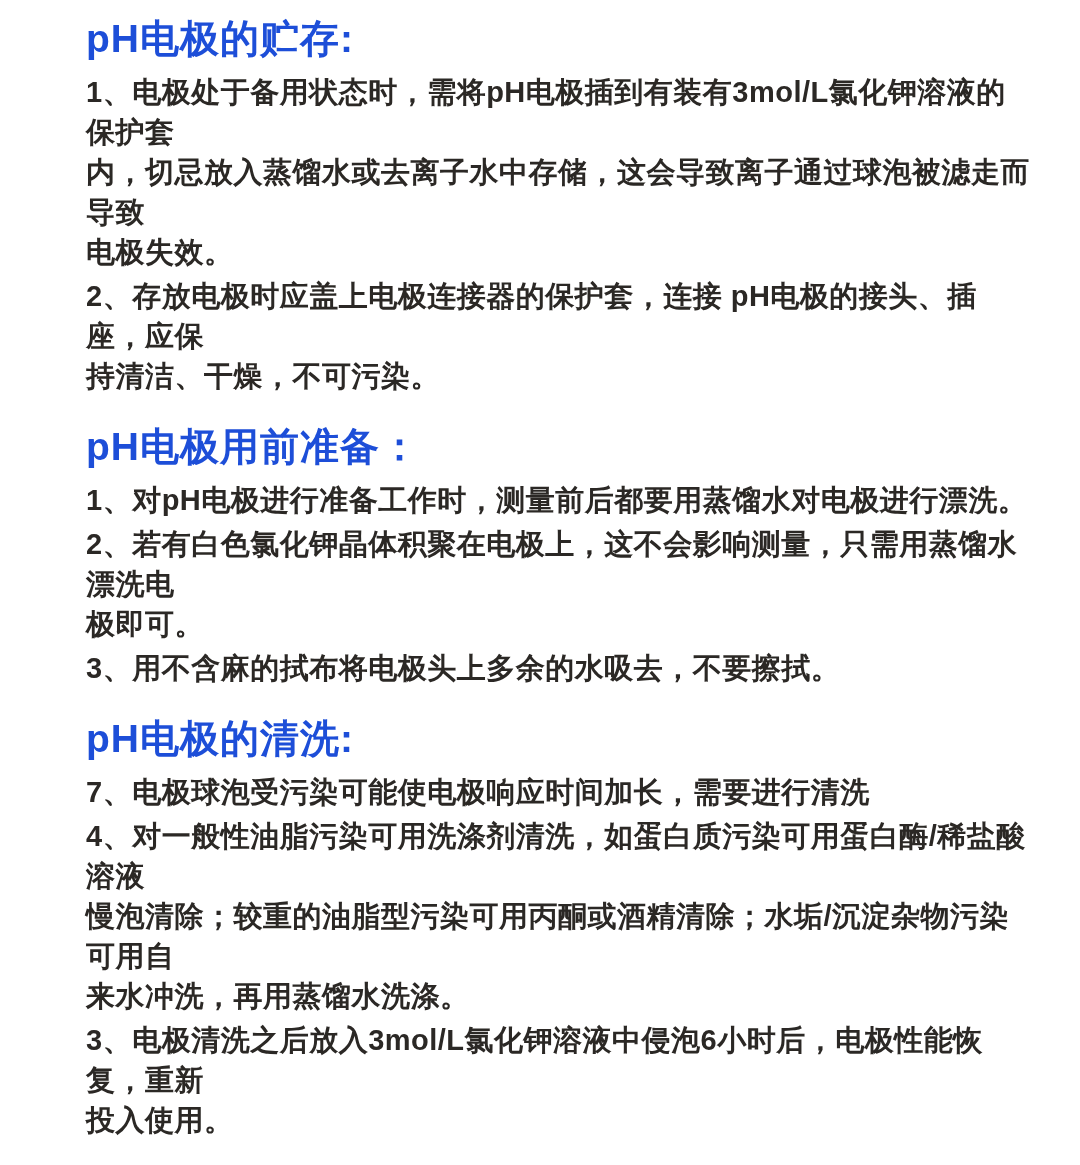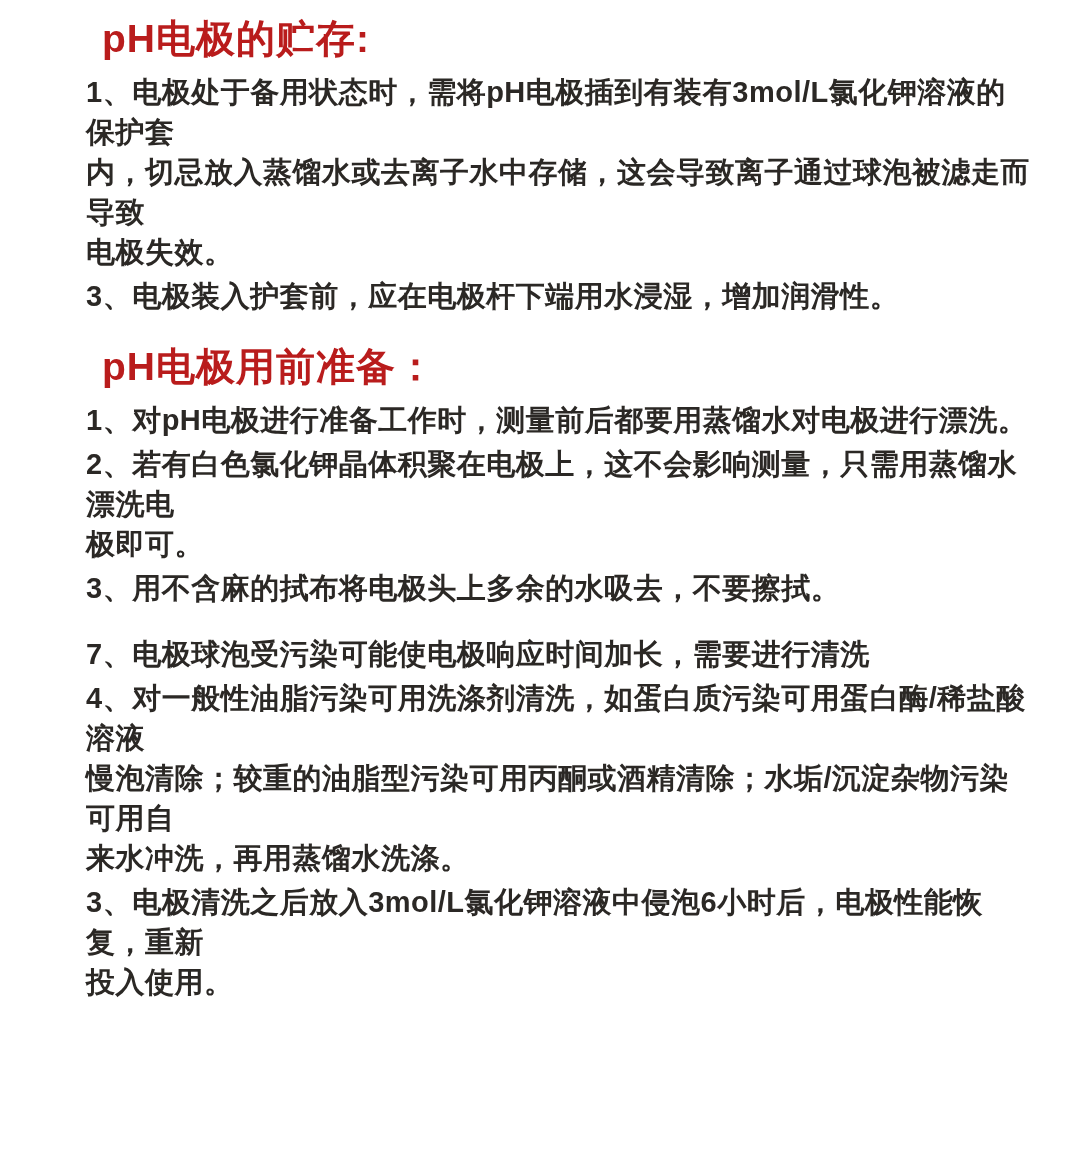--- a/index.html
+++ b/index.html
@@ -21,22 +21,22 @@
     margin: 0;
   }
   .section + .section {
     margin-top: 26px;
   }
   .section-title {
     font-size: 39px;
     line-height: 50px;
     font-weight: 700;
     letter-spacing: 1px;
-    margin: 0 0 8px 16px;
-    color: #b91c1c;
+    margin: 0 0 8px 0;
+    color: #1d4ed8;
   }
   .para {
     font-size: 29px;
     line-height: 40px;
     font-weight: 700;
     margin: 0 0 4px 0;
     white-space: pre-line;
     letter-spacing: 0.5px;
     color: #2b2825;
   }
@@ -47,32 +47,34 @@
 </head>
 <body>
 
 <div class="doc">
 
   <div class="section">
     <h2 class="section-title">pH电极的贮存:</h2>
     <p class="para">1、电极处于备用状态时，需将pH电极插到有装有3mol/L氯化钾溶液的保护套
 内，切忌放入蒸馏水或去离子水中存储，这会导致离子通过球泡被滤走而导致
 电极失效。</p>
-    <p class="para">3、电极装入护套前，应在电极杆下端用水浸湿，增加润滑性。</p>
+    <p class="para">2、存放电极时应盖上电极连接器的保护套，连接 pH电极的接头、插座，应保
+持清洁、干燥，不可污染。</p>
   </div>
 
   <div class="section">
     <h2 class="section-title">pH电极用前准备：</h2>
     <p class="para">1、对pH电极进行准备工作时，测量前后都要用蒸馏水对电极进行漂洗。</p>
     <p class="para">2、若有白色氯化钾晶体积聚在电极上，这不会影响测量，只需用蒸馏水漂洗电
 极即可。</p>
     <p class="para">3、用不含麻的拭布将电极头上多余的水吸去，不要擦拭。</p>
   </div>
 
   <div class="section">
+    <h2 class="section-title">pH电极的清洗:</h2>
     <p class="para">7、电极球泡受污染可能使电极响应时间加长，需要进行清洗</p>
     <p class="para">4、对一般性油脂污染可用洗涤剂清洗，如蛋白质污染可用蛋白酶/稀盐酸溶液
 慢泡清除；较重的油脂型污染可用丙酮或酒精清除；水垢/沉淀杂物污染可用自
 来水冲洗，再用蒸馏水洗涤。</p>
     <p class="para">3、电极清洗之后放入3mol/L氯化钾溶液中侵泡6小时后，电极性能恢复，重新
 投入使用。</p>
 
   </div>
 
 </div>

